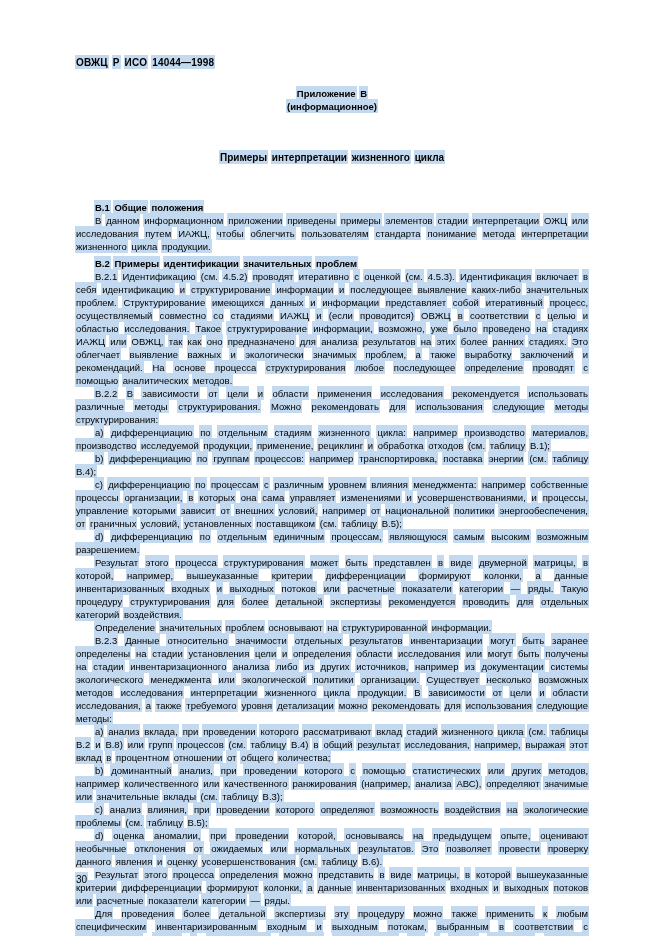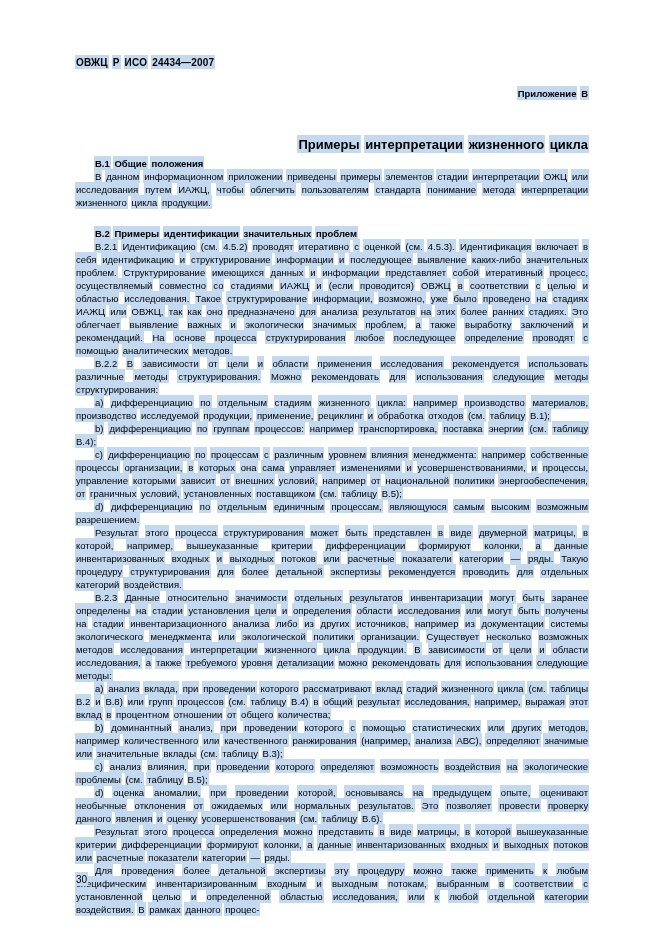--- a/index.html
+++ b/index.html
@@ -23,35 +23,35 @@
   }
   .content {
     position: absolute;
     left: 75px;
     top: 86px;
     width: 514px;
     font-size: 9.5px;
     line-height: 13px;
   }
   p { margin: 0; }
-  .center { text-align: right; }
+  .center { text-align: center; }
   .bold { font-weight: normal; }
   .annex-label, .annex-kind { font-weight: bold; }
   .doc-title {
     font-weight: bold;
-    font-size: 13px;
+    font-size: 10px;
     margin-top: 38px;
   }
   .sec-heading {
     font-weight: bold;
     text-indent: 19px;
     text-align: left;
-    margin-top: 18px;
+    margin-top: 4px;
   }
-  .sec-heading.first { margin-top: 6px; }
+  .sec-heading.first { margin-top: 37px; }
   .para {
     text-align: justify;
     text-indent: 19px;
   }
   .word-hl {
     background: #c3d9ef;
     background: var(--hl, #c3d9ef);
     padding: 1.5px 1px;
   }
   .page-number {
@@ -59,26 +59,27 @@
     left: 75px;
     top: 873px;
     font-size: 10px;
   }
 </style>
 </head>
 <body>
 
 <div>
 
-  <div class="running-header"><span class="word-hl">ОВЖЦ</span> <span class="word-hl">Р</span> <span class="word-hl">ИСО</span> <span class="word-hl">24434—2007</span></div>
+  <div class="running-header"><span class="word-hl">ОВЖЦ</span> <span class="word-hl">Р</span> <span class="word-hl">ИСО</span> <span class="word-hl">14044—1998</span></div>
 
   <div class="content">
 
     <p class="center annex-label"><span class="word-hl">Приложение</span> <span class="word-hl">В</span></p>
 
+    <p class="center annex-kind"><span class="word-hl">(информационное)</span></p>
 
     <p class="center doc-title"><span class="word-hl">Примеры</span> <span class="word-hl">интерпретации</span> <span class="word-hl">жизненного</span> <span class="word-hl">цикла</span></p>
 
     <p class="sec-heading first"><span class="word-hl">В.1</span> <span class="word-hl">Общие</span> <span class="word-hl">положения</span></p>
 
     <p class="para"><span class="word-hl">В</span> <span class="word-hl">данном</span> <span class="word-hl">информационном</span> <span class="word-hl">приложении</span> <span class="word-hl">приведены</span> <span class="word-hl">примеры</span> <span class="word-hl">элементов</span> <span class="word-hl">стадии</span> <span class="word-hl">интерпретации</span> <span class="word-hl">ОЖЦ</span> <span class="word-hl">или</span> <span class="word-hl">исследования</span> <span class="word-hl">путем</span> <span class="word-hl">ИАЖЦ,</span> <span class="word-hl">чтобы</span> <span class="word-hl">облегчить</span> <span class="word-hl">пользователям</span> <span class="word-hl">стандарта</span> <span class="word-hl">понимание</span> <span class="word-hl">метода</span> <span class="word-hl">интерпретации</span> <span class="word-hl">жизненного</span> <span class="word-hl">цикла</span> <span class="word-hl">продукции.</span></p>
 
     <p class="sec-heading"><span class="word-hl">В.2</span> <span class="word-hl">Примеры</span> <span class="word-hl">идентификации</span> <span class="word-hl">значительных</span> <span class="word-hl">проблем</span></p>
 
     <p class="para"><span class="bold"><span class="word-hl">В.2.1</span></span> <span><span class="word-hl">Идентификацию</span> <span class="word-hl">(см.</span> <span class="word-hl">4.5.2)</span> <span class="word-hl">проводят</span> <span class="word-hl">итеративно</span> <span class="word-hl">с</span> <span class="word-hl">оценкой</span> <span class="word-hl">(см.</span> <span class="word-hl">4.5.3).</span> <span class="word-hl">Идентификация</span> <span class="word-hl">включает</span> <span class="word-hl">в</span> <span class="word-hl">себя</span> <span class="word-hl">идентификацию</span> <span class="word-hl">и</span> <span class="word-hl">структурирование</span> <span class="word-hl">информации</span> <span class="word-hl">и</span> <span class="word-hl">последующее</span> <span class="word-hl">выявление</span> <span class="word-hl">каких-либо</span> <span class="word-hl">значительных</span> <span class="word-hl">проблем.</span> <span class="word-hl">Структурирование</span> <span class="word-hl">имеющихся</span> <span class="word-hl">данных</span> <span class="word-hl">и</span> <span class="word-hl">информации</span> <span class="word-hl">представляет</span> <span class="word-hl">собой</span> <span class="word-hl">итеративный</span> <span class="word-hl">процесс,</span> <span class="word-hl">осуществляемый</span> <span class="word-hl">совместно</span> <span class="word-hl">со</span> <span class="word-hl">стадиями</span> <span class="word-hl">ИАЖЦ</span> <span class="word-hl">и</span> <span class="word-hl">(если</span> <span class="word-hl">проводится)</span> <span class="word-hl">ОВЖЦ</span> <span class="word-hl">в</span> <span class="word-hl">соответствии</span> <span class="word-hl">с</span> <span class="word-hl">целью</span> <span class="word-hl">и</span> <span class="word-hl">областью</span> <span class="word-hl">исследования.</span> <span class="word-hl">Такое</span> <span class="word-hl">структурирование</span> <span class="word-hl">информации,</span> <span class="word-hl">возможно,</span> <span class="word-hl">уже</span> <span class="word-hl">было</span> <span class="word-hl">проведено</span> <span class="word-hl">на</span> <span class="word-hl">стадиях</span> <span class="word-hl">ИАЖЦ</span> <span class="word-hl">или</span> <span class="word-hl">ОВЖЦ,</span> <span class="word-hl">так</span> <span class="word-hl">как</span> <span class="word-hl">оно</span> <span class="word-hl">предназначено</span> <span class="word-hl">для</span> <span class="word-hl">анализа</span> <span class="word-hl">результатов</span> <span class="word-hl">на</span> <span class="word-hl">этих</span> <span class="word-hl">более</span> <span class="word-hl">ранних</span> <span class="word-hl">стадиях.</span> <span class="word-hl">Это</span> <span class="word-hl">облегчает</span> <span class="word-hl">выявление</span> <span class="word-hl">важных</span> <span class="word-hl">и</span> <span class="word-hl">экологически</span> <span class="word-hl">значимых</span> <span class="word-hl">проблем,</span> <span class="word-hl">а</span> <span class="word-hl">также</span> <span class="word-hl">выработку</span> <span class="word-hl">заключений</span> <span class="word-hl">и</span> <span class="word-hl">рекомендаций.</span> <span class="word-hl">На</span> <span class="word-hl">основе</span> <span class="word-hl">процесса</span> <span class="word-hl">структурирования</span> <span class="word-hl">любое</span> <span class="word-hl">последующее</span> <span class="word-hl">определение</span> <span class="word-hl">проводят</span> <span class="word-hl">с</span> <span class="word-hl">помощью</span> <span class="word-hl">аналитических</span> <span class="word-hl">методов.</span></span></p>
@@ -88,20 +89,21 @@
     <p class="para"><span class="word-hl">a)</span> <span class="word-hl">дифференциацию</span> <span class="word-hl">по</span> <span class="word-hl">отдельным</span> <span class="word-hl">стадиям</span> <span class="word-hl">жизненного</span> <span class="word-hl">цикла:</span> <span class="word-hl">например</span> <span class="word-hl">производство</span> <span class="word-hl">материалов,</span> <span class="word-hl">производство</span> <span class="word-hl">исследуемой</span> <span class="word-hl">продукции,</span> <span class="word-hl">применение,</span> <span class="word-hl">рециклинг</span> <span class="word-hl">и</span> <span class="word-hl">обработка</span> <span class="word-hl">отходов</span> <span class="word-hl">(см.</span> <span class="word-hl">таблицу</span> <span class="word-hl">В.1);</span></p>
 
     <p class="para"><span class="word-hl">b)</span> <span class="word-hl">дифференциацию</span> <span class="word-hl">по</span> <span class="word-hl">группам</span> <span class="word-hl">процессов:</span> <span class="word-hl">например</span> <span class="word-hl">транспортировка,</span> <span class="word-hl">поставка</span> <span class="word-hl">энергии</span> <span class="word-hl">(см.</span> <span class="word-hl">таблицу</span> <span class="word-hl">В.4);</span></p>
 
     <p class="para"><span class="word-hl">c)</span> <span class="word-hl">дифференциацию</span> <span class="word-hl">по</span> <span class="word-hl">процессам</span> <span class="word-hl">с</span> <span class="word-hl">различным</span> <span class="word-hl">уровнем</span> <span class="word-hl">влияния</span> <span class="word-hl">менеджмента:</span> <span class="word-hl">например</span> <span class="word-hl">собственные</span> <span class="word-hl">процессы</span> <span class="word-hl">организации,</span> <span class="word-hl">в</span> <span class="word-hl">которых</span> <span class="word-hl">она</span> <span class="word-hl">сама</span> <span class="word-hl">управляет</span> <span class="word-hl">изменениями</span> <span class="word-hl">и</span> <span class="word-hl">усовершенствованиями,</span> <span class="word-hl">и</span> <span class="word-hl">процессы,</span> <span class="word-hl">управление</span> <span class="word-hl">которыми</span> <span class="word-hl">зависит</span> <span class="word-hl">от</span> <span class="word-hl">внешних</span> <span class="word-hl">условий,</span> <span class="word-hl">например</span> <span class="word-hl">от</span> <span class="word-hl">национальной</span> <span class="word-hl">политики</span> <span class="word-hl">энергообеспечения,</span> <span class="word-hl">от</span> <span class="word-hl">граничных</span> <span class="word-hl">условий,</span> <span class="word-hl">установленных</span> <span class="word-hl">поставщиком</span> <span class="word-hl">(см.</span> <span class="word-hl">таблицу</span> <span class="word-hl">В.5);</span></p>
 
     <p class="para"><span class="word-hl">d)</span> <span class="word-hl">дифференциацию</span> <span class="word-hl">по</span> <span class="word-hl">отдельным</span> <span class="word-hl">единичным</span> <span class="word-hl">процессам,</span> <span class="word-hl">являющуюся</span> <span class="word-hl">самым</span> <span class="word-hl">высоким</span> <span class="word-hl">возможным</span> <span class="word-hl">разрешением.</span></p>
 
     <p class="para"><span class="word-hl">Результат</span> <span class="word-hl">этого</span> <span class="word-hl">процесса</span> <span class="word-hl">структурирования</span> <span class="word-hl">может</span> <span class="word-hl">быть</span> <span class="word-hl">представлен</span> <span class="word-hl">в</span> <span class="word-hl">виде</span> <span class="word-hl">двумерной</span> <span class="word-hl">матрицы,</span> <span class="word-hl">в</span> <span class="word-hl">которой,</span> <span class="word-hl">например,</span> <span class="word-hl">вышеуказанные</span> <span class="word-hl">критерии</span> <span class="word-hl">дифференциации</span> <span class="word-hl">формируют</span> <span class="word-hl">колонки,</span> <span class="word-hl">а</span> <span class="word-hl">данные</span> <span class="word-hl">инвентаризованных</span> <span class="word-hl">входных</span> <span class="word-hl">и</span> <span class="word-hl">выходных</span> <span class="word-hl">потоков</span> <span class="word-hl">или</span> <span class="word-hl">расчетные</span> <span class="word-hl">показатели</span> <span class="word-hl">категории</span> <span class="word-hl">—</span> <span class="word-hl">ряды.</span> <span class="word-hl">Такую</span> <span class="word-hl">процедуру</span> <span class="word-hl">структурирования</span> <span class="word-hl">для</span> <span class="word-hl">более</span> <span class="word-hl">детальной</span> <span class="word-hl">экспертизы</span> <span class="word-hl">рекомендуется</span> <span class="word-hl">проводить</span> <span class="word-hl">для</span> <span class="word-hl">отдельных</span> <span class="word-hl">категорий</span> <span class="word-hl">воздействия.</span></p>
 
+    <p class="para"><span class="word-hl">Определение</span> <span class="word-hl">значительных</span> <span class="word-hl">проблем</span> <span class="word-hl">основывают</span> <span class="word-hl">на</span> <span class="word-hl">структурированной</span> <span class="word-hl">информации.</span></p>
 
     <p class="para"><span class="bold"><span class="word-hl">В.2.3</span></span> <span><span class="word-hl">Данные</span> <span class="word-hl">относительно</span> <span class="word-hl">значимости</span> <span class="word-hl">отдельных</span> <span class="word-hl">результатов</span> <span class="word-hl">инвентаризации</span> <span class="word-hl">могут</span> <span class="word-hl">быть</span> <span class="word-hl">заранее</span> <span class="word-hl">определены</span> <span class="word-hl">на</span> <span class="word-hl">стадии</span> <span class="word-hl">установления</span> <span class="word-hl">цели</span> <span class="word-hl">и</span> <span class="word-hl">определения</span> <span class="word-hl">области</span> <span class="word-hl">исследования</span> <span class="word-hl">или</span> <span class="word-hl">могут</span> <span class="word-hl">быть</span> <span class="word-hl">получены</span> <span class="word-hl">на</span> <span class="word-hl">стадии</span> <span class="word-hl">инвентаризационного</span> <span class="word-hl">анализа</span> <span class="word-hl">либо</span> <span class="word-hl">из</span> <span class="word-hl">других</span> <span class="word-hl">источников,</span> <span class="word-hl">например</span> <span class="word-hl">из</span> <span class="word-hl">документации</span> <span class="word-hl">системы</span> <span class="word-hl">экологического</span> <span class="word-hl">менеджмента</span> <span class="word-hl">или</span> <span class="word-hl">экологической</span> <span class="word-hl">политики</span> <span class="word-hl">организации.</span> <span class="word-hl">Существует</span> <span class="word-hl">несколько</span> <span class="word-hl">возможных</span> <span class="word-hl">методов</span> <span class="word-hl">исследования</span> <span class="word-hl">интерпретации</span> <span class="word-hl">жизненного</span> <span class="word-hl">цикла</span> <span class="word-hl">продукции.</span> <span class="word-hl">В</span> <span class="word-hl">зависимости</span> <span class="word-hl">от</span> <span class="word-hl">цели</span> <span class="word-hl">и</span> <span class="word-hl">области</span> <span class="word-hl">исследования,</span> <span class="word-hl">а</span> <span class="word-hl">также</span> <span class="word-hl">требуемого</span> <span class="word-hl">уровня</span> <span class="word-hl">детализации</span> <span class="word-hl">можно</span> <span class="word-hl">рекомендовать</span> <span class="word-hl">для</span> <span class="word-hl">использования</span> <span class="word-hl">следующие</span> <span class="word-hl">методы:</span></span></p>
 
     <p class="para"><span class="word-hl">a)</span> <span class="word-hl">анализ</span> <span class="word-hl">вклада,</span> <span class="word-hl">при</span> <span class="word-hl">проведении</span> <span class="word-hl">которого</span> <span class="word-hl">рассматривают</span> <span class="word-hl">вклад</span> <span class="word-hl">стадий</span> <span class="word-hl">жизненного</span> <span class="word-hl">цикла</span> <span class="word-hl">(см.</span> <span class="word-hl">таблицы</span> <span class="word-hl">В.2</span> <span class="word-hl">и</span> <span class="word-hl">В.8)</span> <span class="word-hl">или</span> <span class="word-hl">групп</span> <span class="word-hl">процессов</span> <span class="word-hl">(см.</span> <span class="word-hl">таблицу</span> <span class="word-hl">В.4)</span> <span class="word-hl">в</span> <span class="word-hl">общий</span> <span class="word-hl">результат</span> <span class="word-hl">исследования,</span> <span class="word-hl">например,</span> <span class="word-hl">выражая</span> <span class="word-hl">этот</span> <span class="word-hl">вклад</span> <span class="word-hl">в</span> <span class="word-hl">процентном</span> <span class="word-hl">отношении</span> <span class="word-hl">от</span> <span class="word-hl">общего</span> <span class="word-hl">количества;</span></p>
 
     <p class="para"><span class="word-hl">b)</span> <span class="word-hl">доминантный</span> <span class="word-hl">анализ,</span> <span class="word-hl">при</span> <span class="word-hl">проведении</span> <span class="word-hl">которого</span> <span class="word-hl">с</span> <span class="word-hl">помощью</span> <span class="word-hl">статистических</span> <span class="word-hl">или</span> <span class="word-hl">других</span> <span class="word-hl">методов,</span> <span class="word-hl">например</span> <span class="word-hl">количественного</span> <span class="word-hl">или</span> <span class="word-hl">качественного</span> <span class="word-hl">ранжирования</span> <span class="word-hl">(например,</span> <span class="word-hl">анализа</span> <span class="word-hl">АВС),</span> <span class="word-hl">определяют</span> <span class="word-hl">значимые</span> <span class="word-hl">или</span> <span class="word-hl">значительные</span> <span class="word-hl">вклады</span> <span class="word-hl">(см.</span> <span class="word-hl">таблицу</span> <span class="word-hl">В.3);</span></p>
 
     <p class="para"><span class="word-hl">c)</span> <span class="word-hl">анализ</span> <span class="word-hl">влияния,</span> <span class="word-hl">при</span> <span class="word-hl">проведении</span> <span class="word-hl">которого</span> <span class="word-hl">определяют</span> <span class="word-hl">возможность</span> <span class="word-hl">воздействия</span> <span class="word-hl">на</span> <span class="word-hl">экологические</span> <span class="word-hl">проблемы</span> <span class="word-hl">(см.</span> <span class="word-hl">таблицу</span> <span class="word-hl">В.5);</span></p>
 
     <p class="para"><span class="word-hl">d)</span> <span class="word-hl">оценка</span> <span class="word-hl">аномалии,</span> <span class="word-hl">при</span> <span class="word-hl">проведении</span> <span class="word-hl">которой,</span> <span class="word-hl">основываясь</span> <span class="word-hl">на</span> <span class="word-hl">предыдущем</span> <span class="word-hl">опыте,</span> <span class="word-hl">оценивают</span> <span class="word-hl">необычные</span> <span class="word-hl">отклонения</span> <span class="word-hl">от</span> <span class="word-hl">ожидаемых</span> <span class="word-hl">или</span> <span class="word-hl">нормальных</span> <span class="word-hl">результатов.</span> <span class="word-hl">Это</span> <span class="word-hl">позволяет</span> <span class="word-hl">провести</span> <span class="word-hl">проверку</span> <span class="word-hl">данного</span> <span class="word-hl">явления</span> <span class="word-hl">и</span> <span class="word-hl">оценку</span> <span class="word-hl">усовершенствования</span> <span class="word-hl">(см.</span> <span class="word-hl">таблицу</span> <span class="word-hl">В.6).</span></p>

